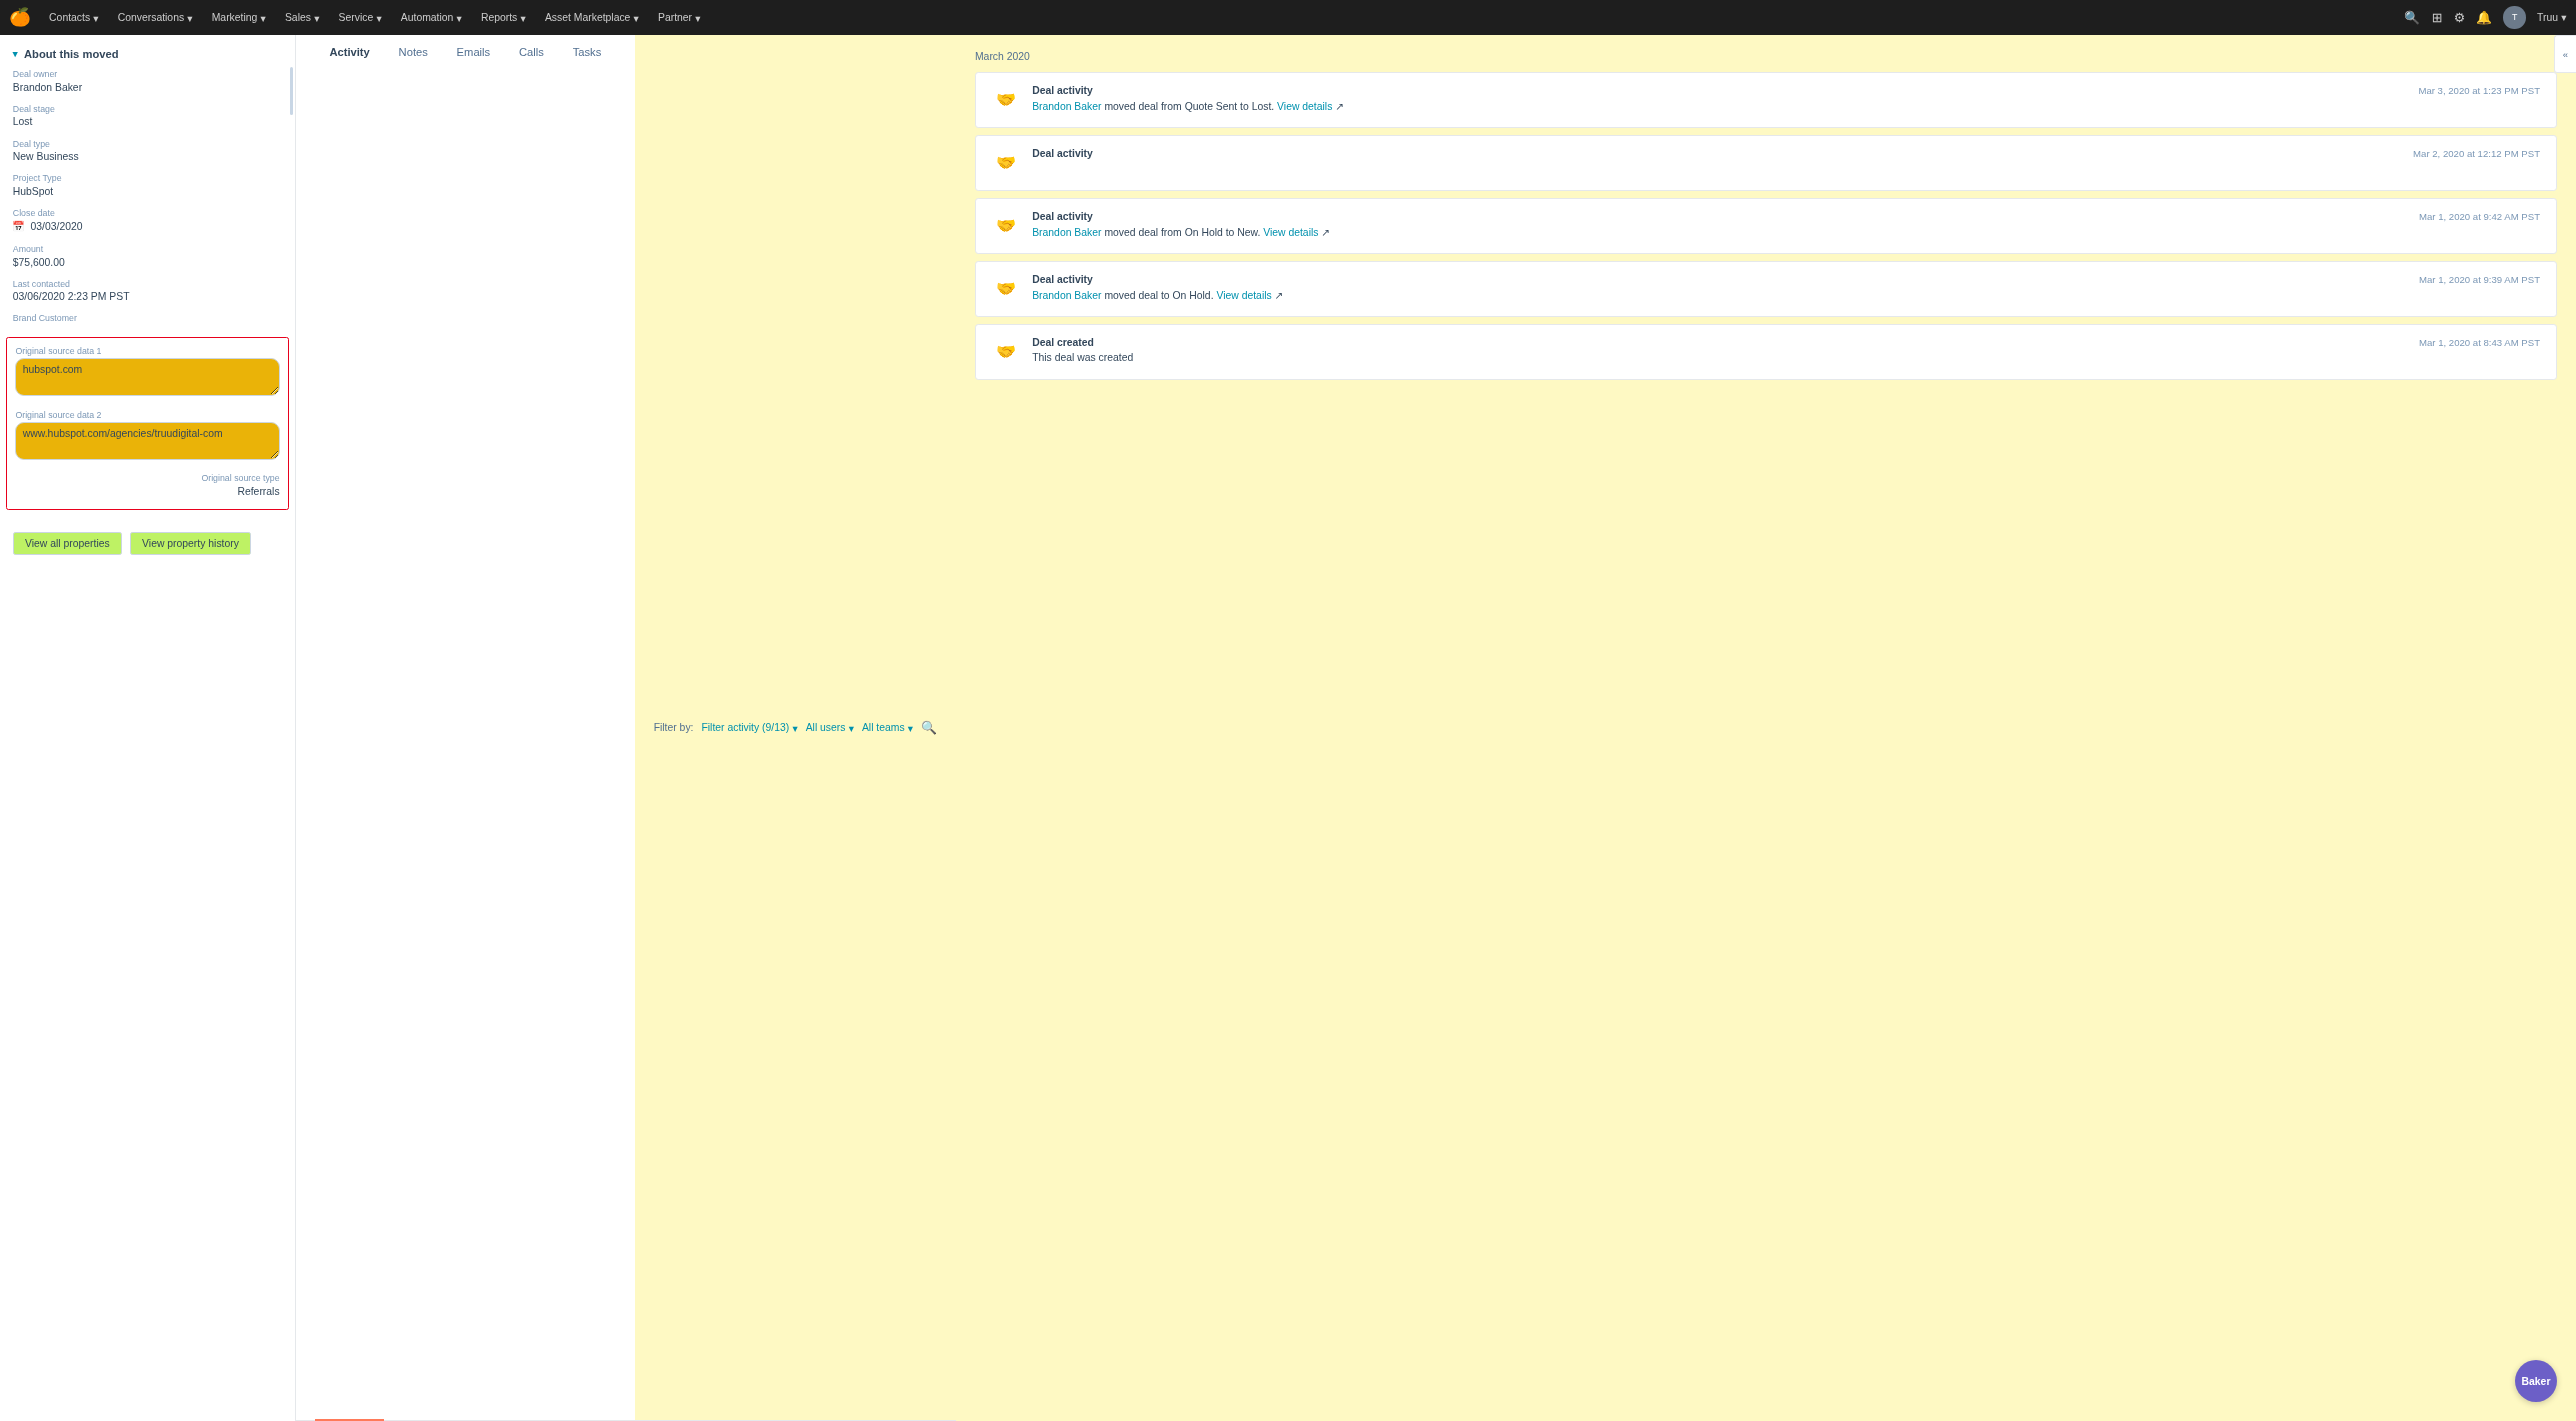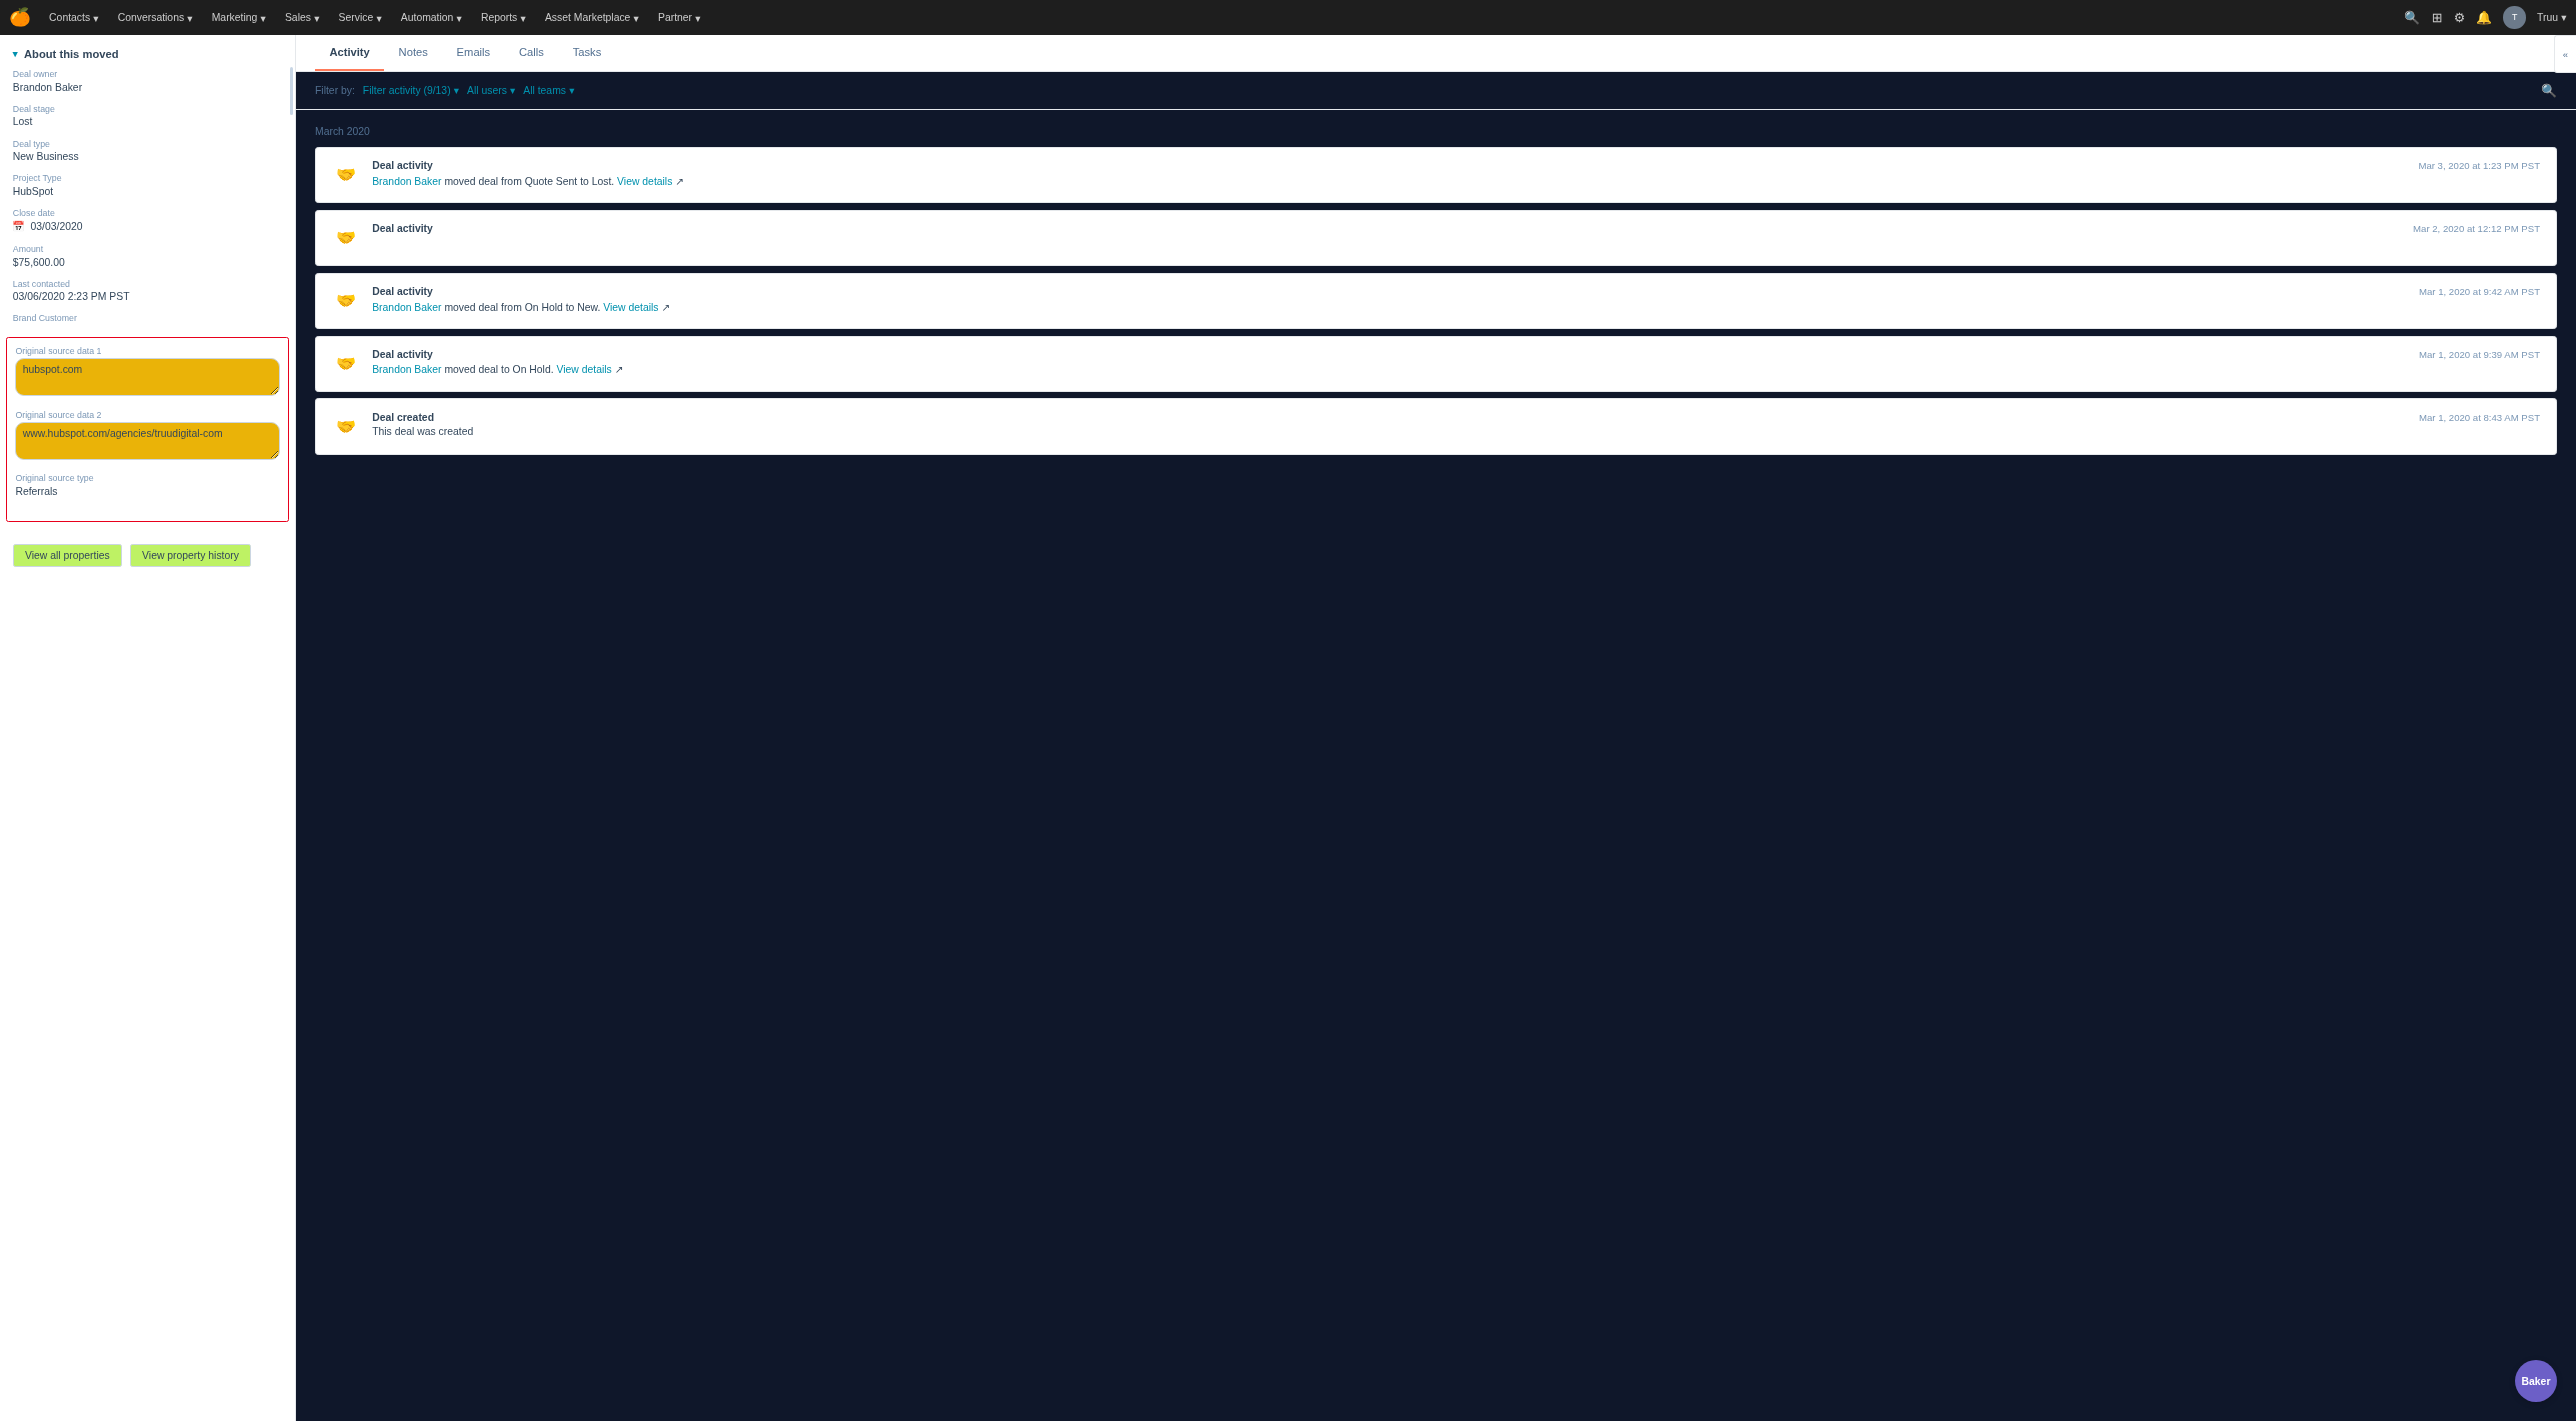--- a/index.html
+++ b/index.html
@@ -109,21 +109,21 @@
     }
 
     
     .highlighted-section {
       margin: 0 6.4px 11.2px 6.4px;
       border: 1.6px solid #e8001c;
       border-radius: 2.4px;
       padding: 8px 8px;
     }
     .highlighted-property { margin-bottom: 11.2px; }
-    .highlighted-property:last-child { margin-bottom: 16px; }
+    .highlighted-property:last-child { margin-bottom: 4px; text-align: right; }
     .textarea-field {
       width: 100%;
       border: 0.8px solid #cbd6e2;
       border-radius: 9px;
       padding: 4.8px 6.4px;
       font-size: 10.4px;
       color: #33475b;
       background: #eab308;
       resize: vertical;
       min-height: 38px;
@@ -143,22 +143,22 @@
       padding: 4.8px 11.2px;
       border-radius: 2.4px;
       font-size: 10.4px;
       cursor: pointer;
     }
 
     
     .right-content {
       flex: 1;
       display: flex;
-      flex-direction: column;
-      background: #0f172a;
+      flex-direction: row;
+      background: #fef9c3;
       overflow: hidden;
     }
 
     
     .tabs-bar {
       display: flex;
       border-bottom: 0.8px solid #e5e8eb;
       padding: 0 19px;
       background: #fff;
     }

